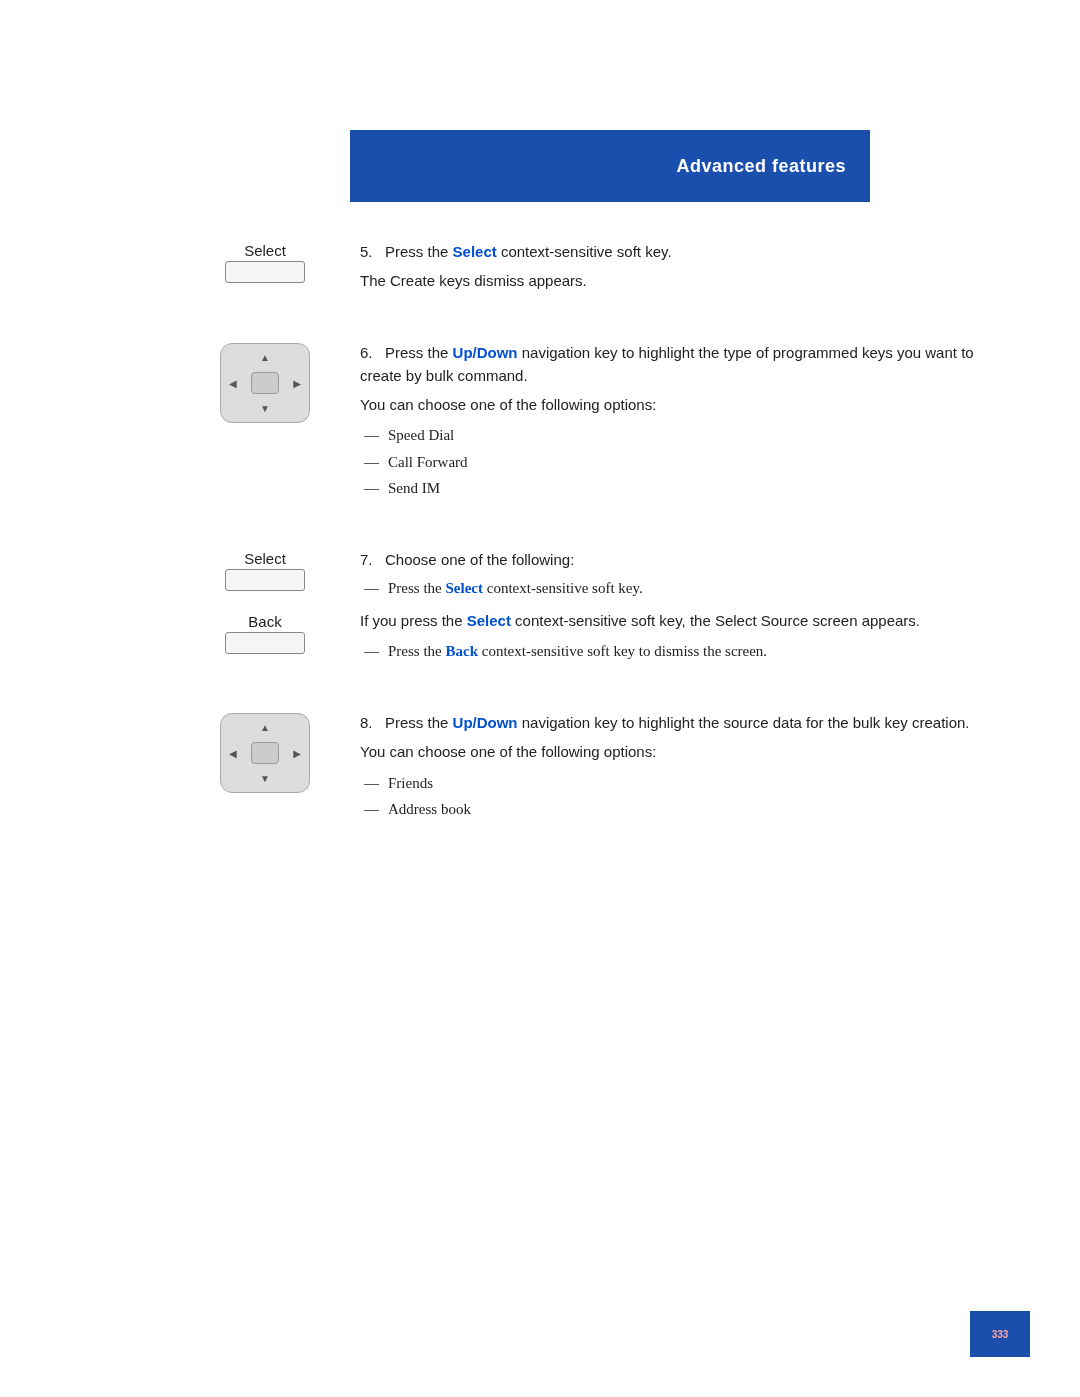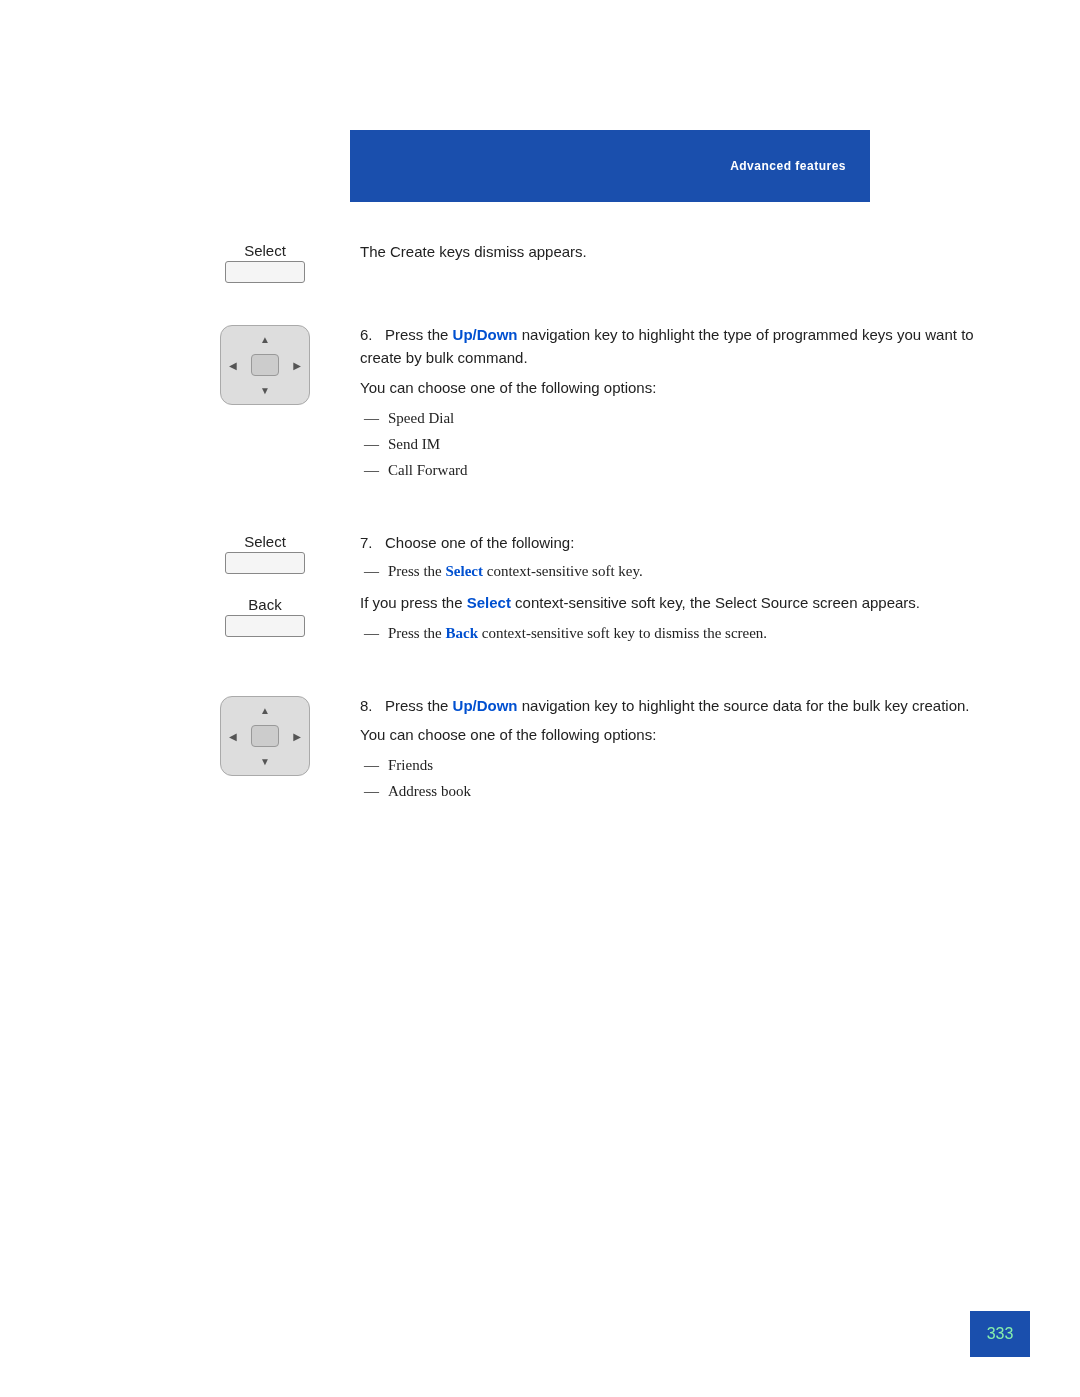--- a/index.html
+++ b/index.html
@@ -28,21 +28,21 @@
       width: 520px;
       background: #1a4fad;
       height: 72px;
       display: flex;
       align-items: center;
       justify-content: flex-end;
       padding-right: 24px;
     }
     .header-title {
       color: #ffffff;
-      font-size: 12px;
+      font-size: 18px;
       font-weight: bold;
       letter-spacing: 0.5px;
     }
 
     
     .content-area {
       position: absolute;
       top: 240px;
       left: 200px;
       width: 780px;
@@ -163,23 +163,23 @@
       bottom: 40px;
       right: 50px;
       width: 60px;
       height: 46px;
       background: #1a4fad;
       display: flex;
       align-items: center;
       justify-content: center;
     }
     .page-number {
-      color: #86efac;
-      font-size: 16px;
-      font-weight: normal;
+      color: #fca5a5;
+      font-size: 10px;
+      font-weight: bold;
     }
   </style>
 </head>
 <body>
 
 <div class="page-container">
 
   <div class="header-bar">
     <span class="header-title">Advanced features</span>
   </div>
@@ -187,41 +187,42 @@
   <div class="content-area">
 
     <div class="step-row">
       <div class="step-image">
         <div class="softkey-widget">
           <span class="softkey-label">Select</span>
           <div class="softkey-btn"></div>
         </div>
       </div>
       <div class="step-text">
+        <p class="step-number">5. &nbsp; Press the <span class="highlight-blue">Select</span> context-sensitive soft key.</p>
         <p>The Create keys dismiss appears.</p>
       </div>
     </div>
 
     <div class="step-row">
       <div class="step-image">
         <div class="navkey-widget">
           <div class="navkey-arrow up">▲</div>
           <div class="navkey-arrow down">▼</div>
           <div class="navkey-arrow left">◀</div>
           <div class="navkey-arrow right">▶</div>
           <div class="navkey-center"></div>
         </div>
       </div>
       <div class="step-text">
         <p class="step-number">6. &nbsp; Press the <span class="highlight-blue">Up/Down</span> navigation key to highlight the type of programmed keys you want to create by bulk command.</p>
         <p>You can choose one of the following options:</p>
         <ul class="sub-list">
           <li>Speed Dial</li>
+          <li>Call Forward</li>
           <li>Send IM</li>
-          <li>Call Forward</li>
         </ul>
       </div>
     </div>
 
     <div class="step-row">
       <div class="step-image">
         <div class="softkey-widget" style="margin-bottom: 14px;">
           <span class="softkey-label">Select</span>
           <div class="softkey-btn"></div>
         </div>

